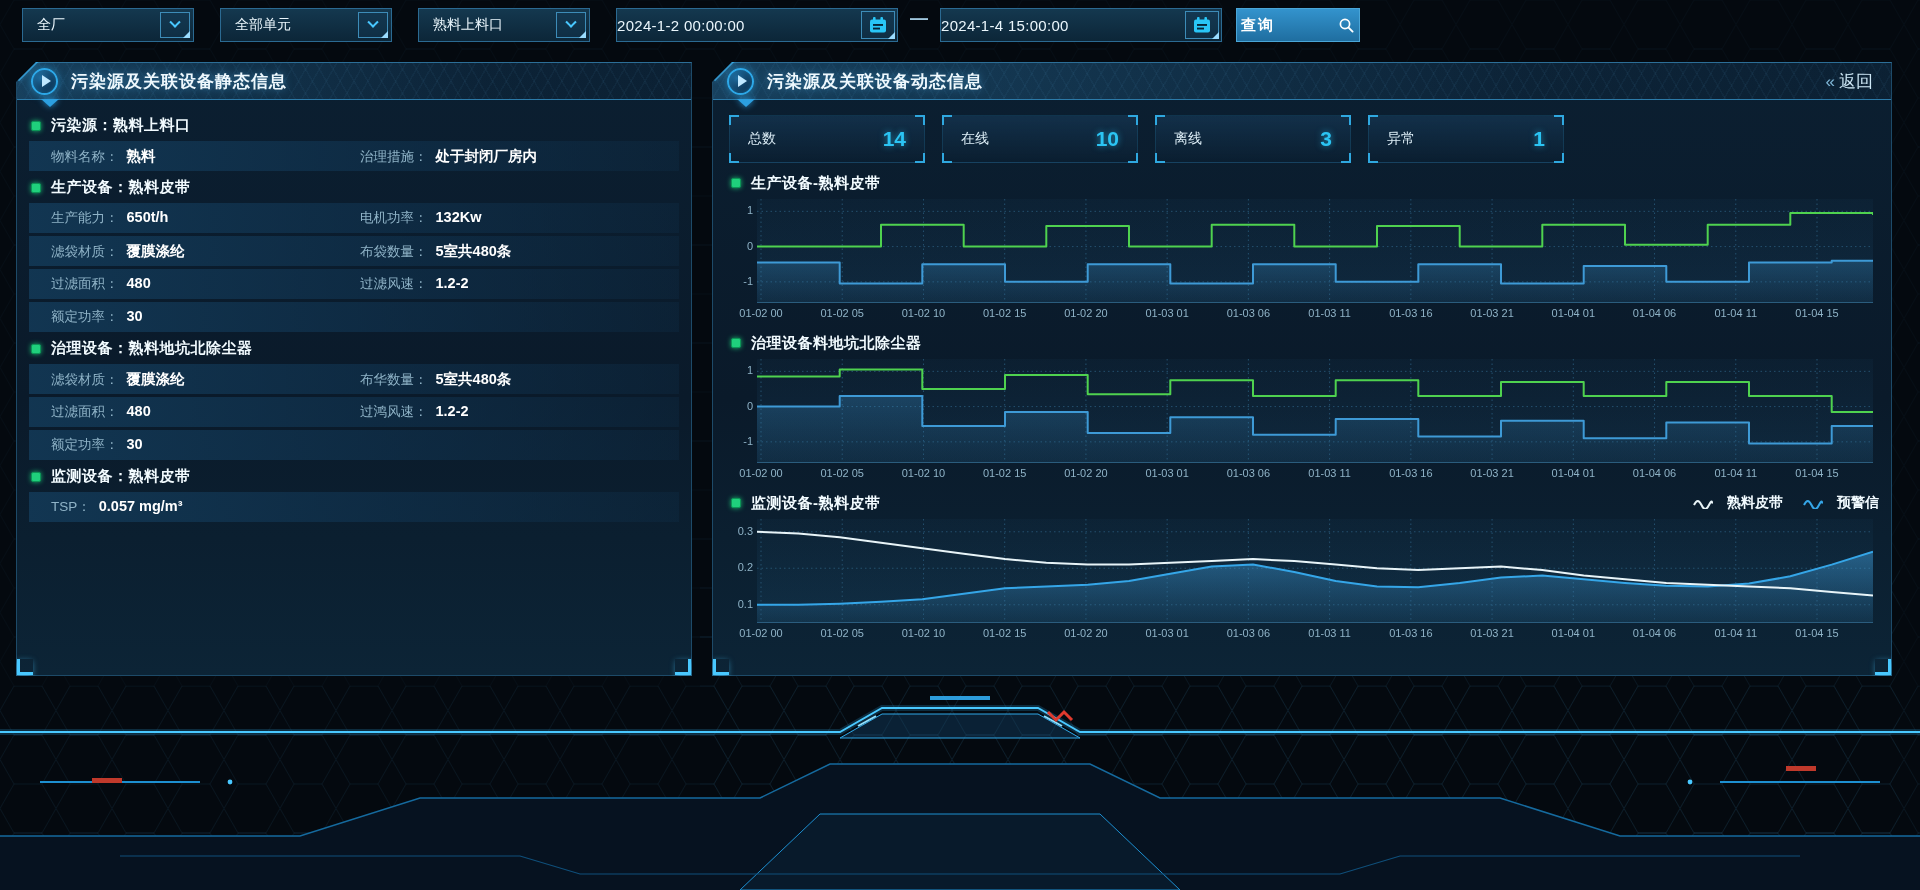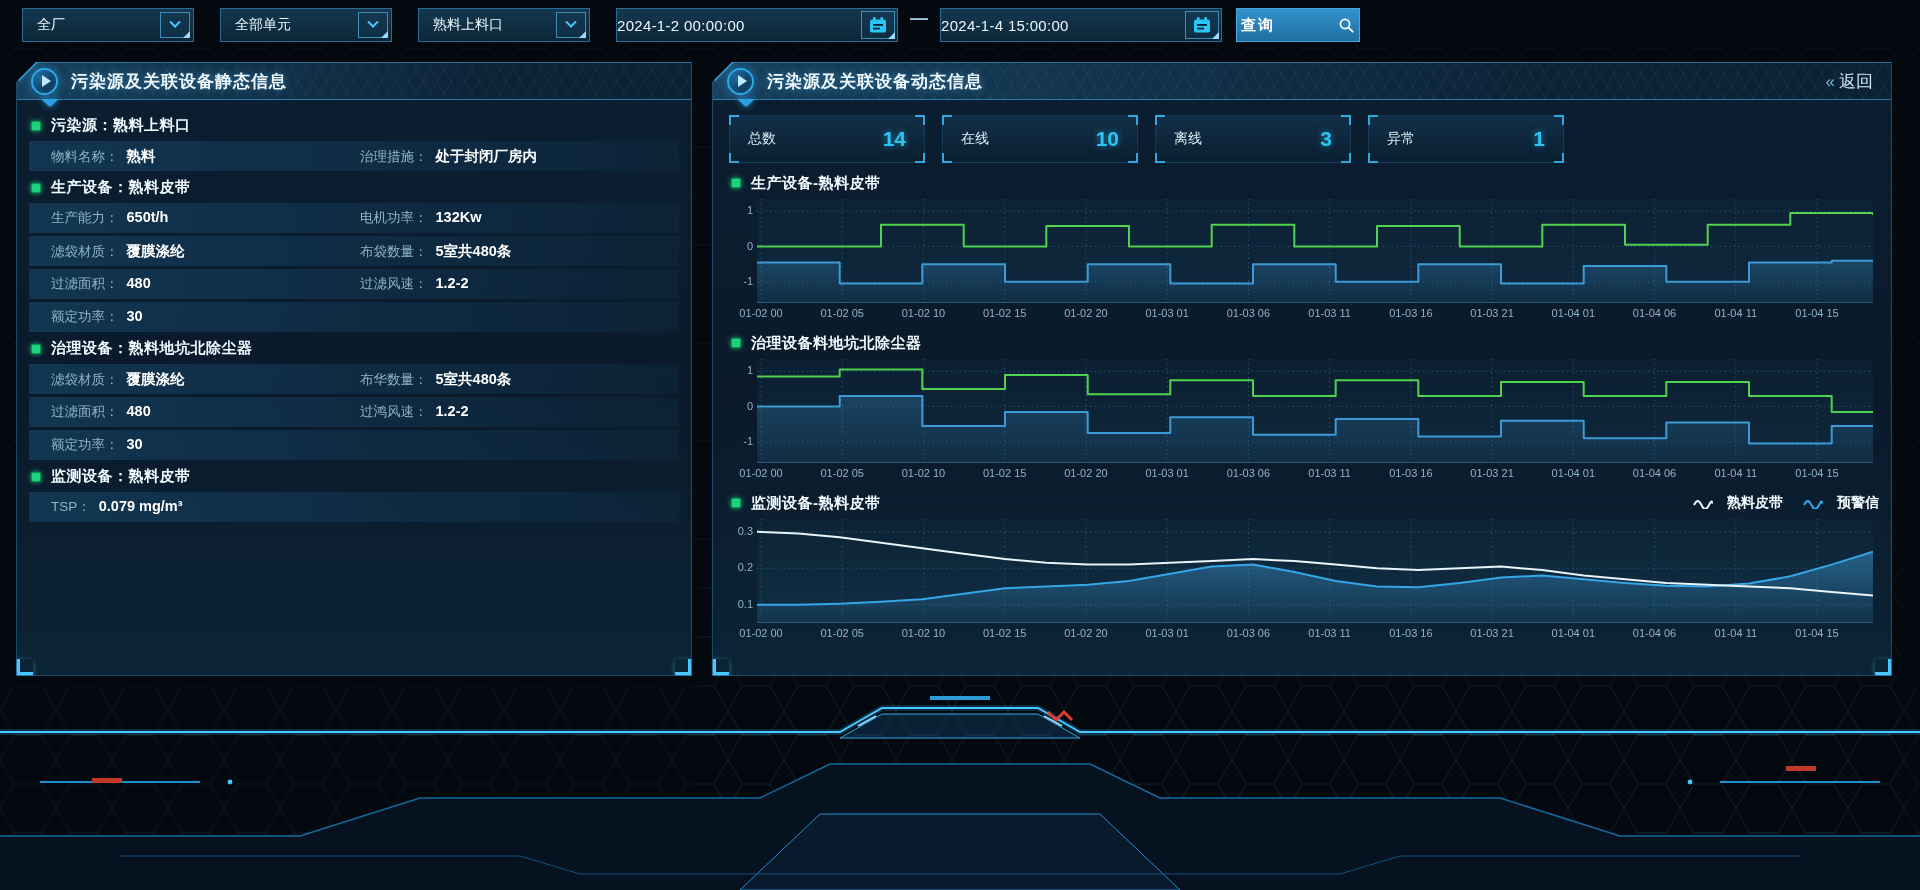--- a/index.html
+++ b/index.html
@@ -294,21 +294,21 @@
             <span class="kv-value">30</span>
           </div>
         </div>
         <div class="sec-row">
           <span class="bullet"></span>
           <span class="sec-title">监测设备：熟料皮带</span>
         </div>
         <div class="kv-row">
           <div class="kv-cell">
             <span class="kv-label">TSP：</span>
-            <span class="kv-value">0.079 mg/m³</span>
+            <span class="kv-value">0.057 mg/m³</span>
           </div>
         </div>
       </div>
     <i class="corner bl"></i>
     <i class="corner br"></i>
   </section>
 
   <section class="panel right">
     <i class="corner cut"></i>
     <header class="panel-header">

